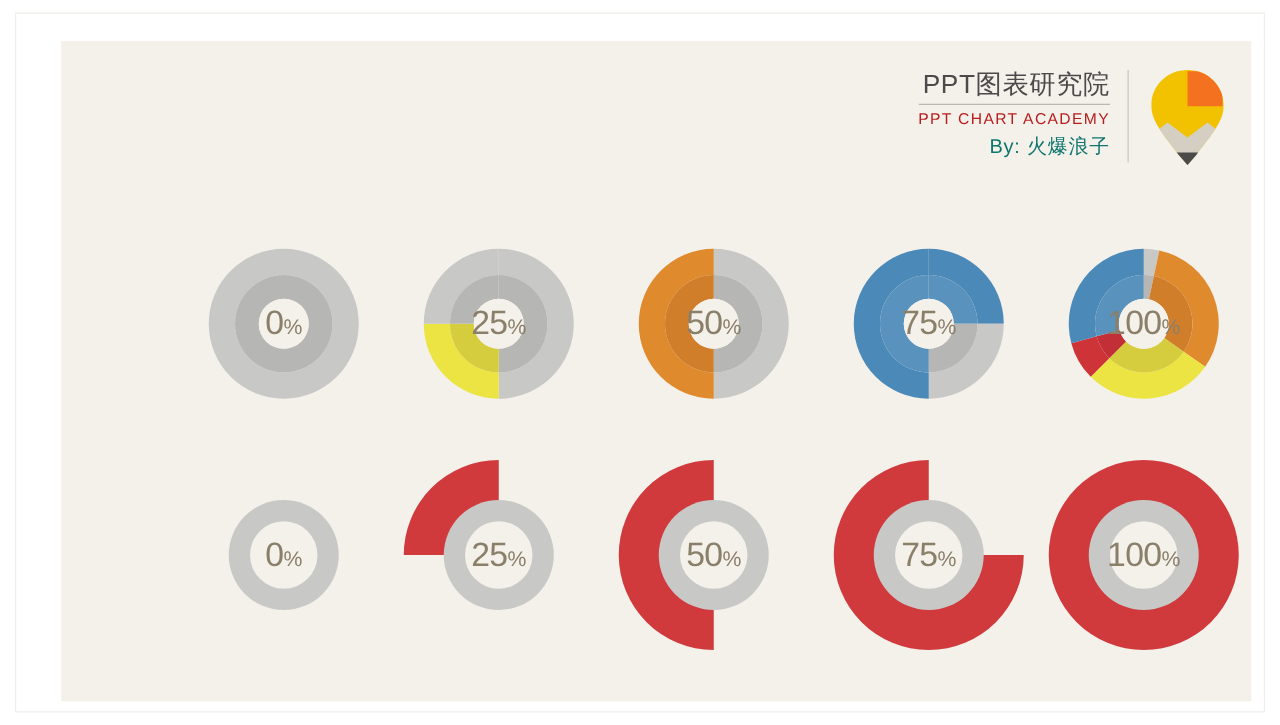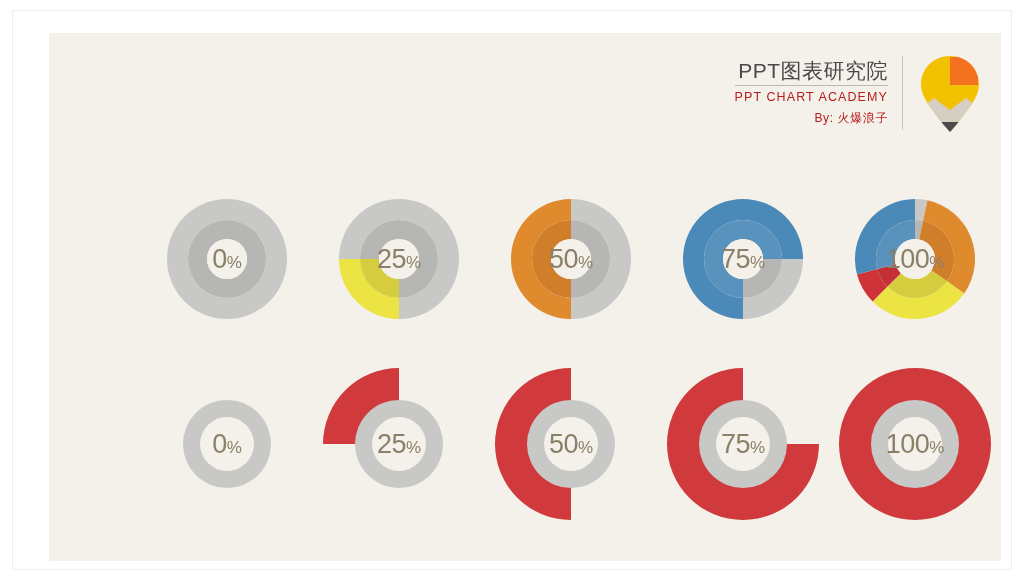--- a/index.html
+++ b/index.html
@@ -58,22 +58,22 @@
   }
   .brand-en {
     font-size: 12.5px;
     color: #b91c1c;
     letter-spacing: 1.1px;
     line-height: 1.5;
     white-space: nowrap;
     padding-top: 2px;
   }
   .brand-by {
-    font-size: 12px;
-    color: #b91c1c;
+    font-size: 16px;
+    color: #0f766e;
     letter-spacing: 0.6px;
     line-height: 1.4;
     white-space: nowrap;
     padding-top: 3px;
   }
   #brand-divider {
     width: 1px;
     height: 74px;
     background: #c6c6c2;
     margin-right: 16px;

